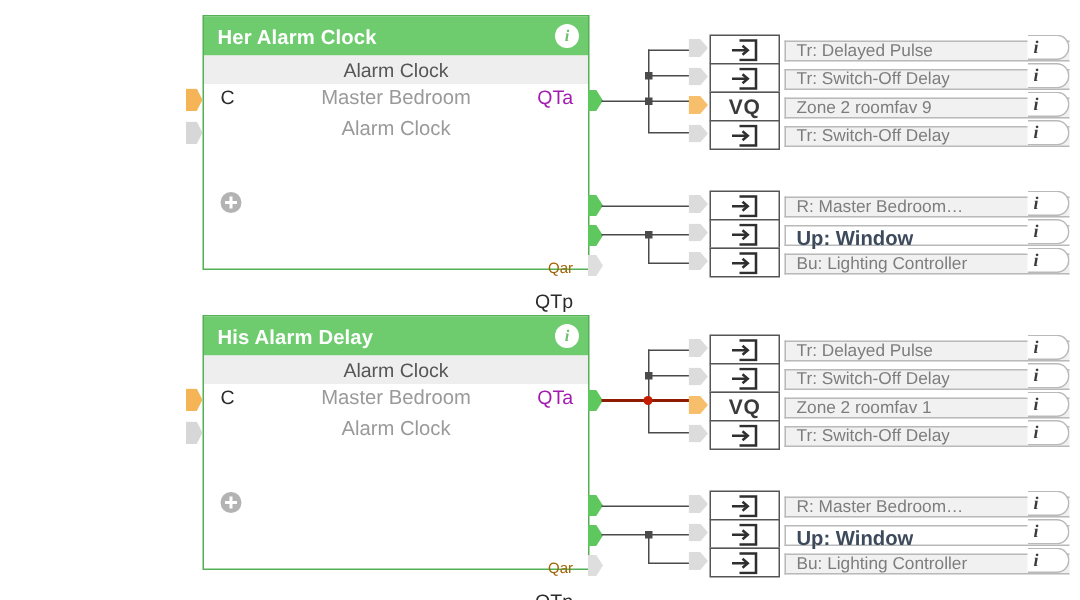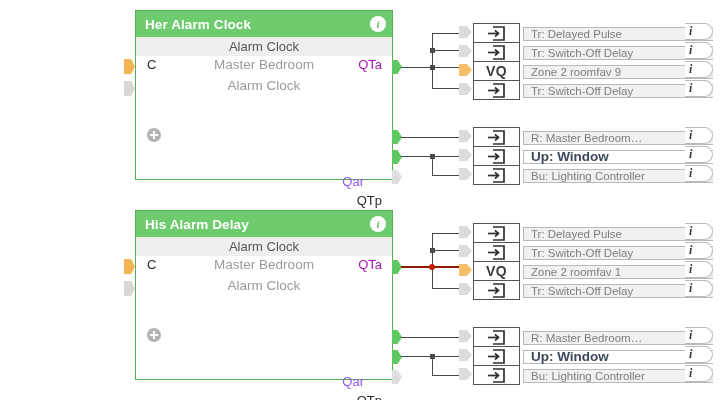--- a/index.html
+++ b/index.html
@@ -59,21 +59,21 @@
     color:#9a9a9a;font-size:13.5px;
   }
   .lbl-qta{position:absolute;right:10px;top:1px;color:#a21caf;font-size:13px;}
 
   .row-sub{position:absolute;left:0;top:22px;width:100%;height:22px;}
   .sub-name{
     position:absolute;left:0;right:0;top:0;text-align:center;
     color:#9a9a9a;font-size:13.5px;
   }
 
-  .lbl-qar{position:absolute;right:28px;top:118px;color:#8b5cf6;font-size:13px;}
+  .lbl-qar{position:absolute;right:10px;top:118px;color:#a16207;font-size:10px;}
   .lbl-qtp{position:absolute;right:10px;top:137px;color:#2b2b2b;font-size:13px;}
 
   
   .plus{
     position:absolute;width:14px;height:14px;border-radius:50%;
     background:#b3b3b3;
   }
   .plus:before,.plus:after{
     content:"";position:absolute;background:#ffffff;
   }
@@ -115,21 +115,21 @@
   }
   .tlabelwrap{
     width:193px;position:relative;display:flex;align-items:center;
     box-sizing:border-box;
   }
   .tlabel{
     flex:1;height:14px;margin-left:3px;
     border:1px solid #b9b9b9;border-right:none;
     background:#f1f1f1;
     border-radius:0;
-    display:flex;align-items:center;
+    display:flex;align-items:flex-start;
     box-sizing:border-box;
     position:relative;
   }
   .tlabel .txt{
     padding-left:7px;color:#7d7d7d;font-size:11.5px;white-space:nowrap;
     overflow:hidden;
   }
   .tlabel.bold{background:#ffffff;}
   .tlabel.bold .txt{color:#3d4a5c;font-weight:bold;font-size:13.5px;}
   .tinfo{

